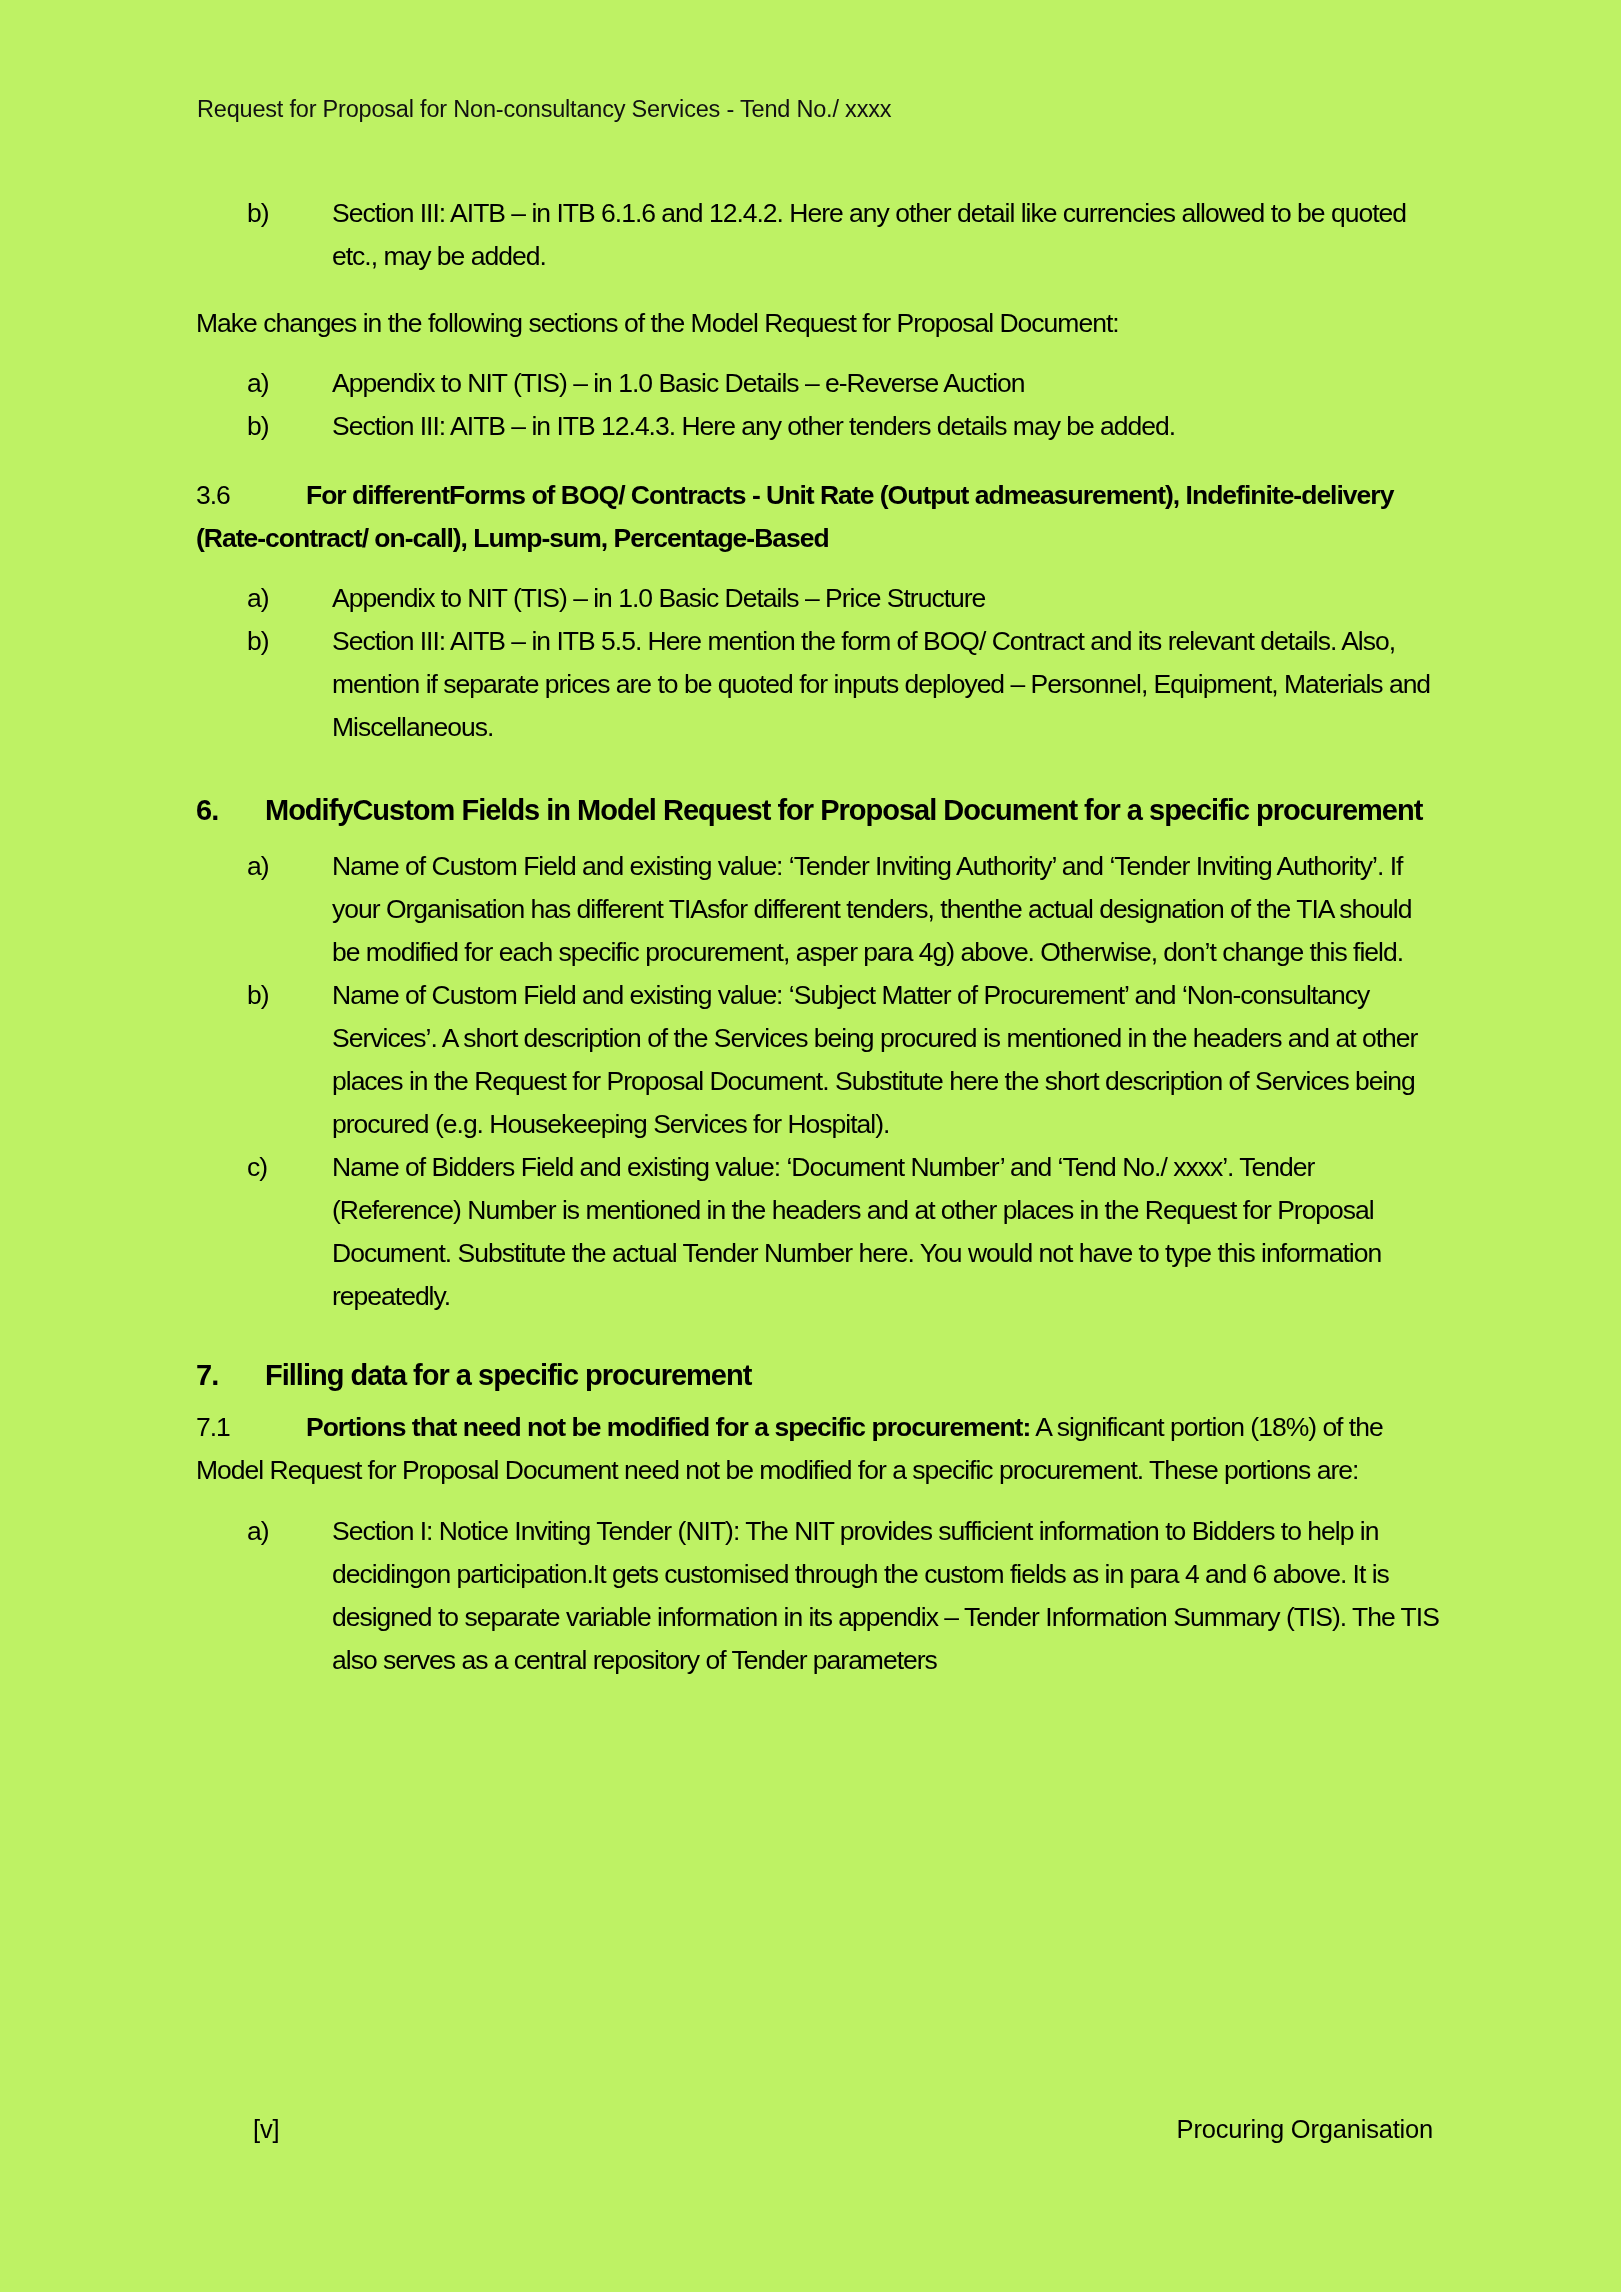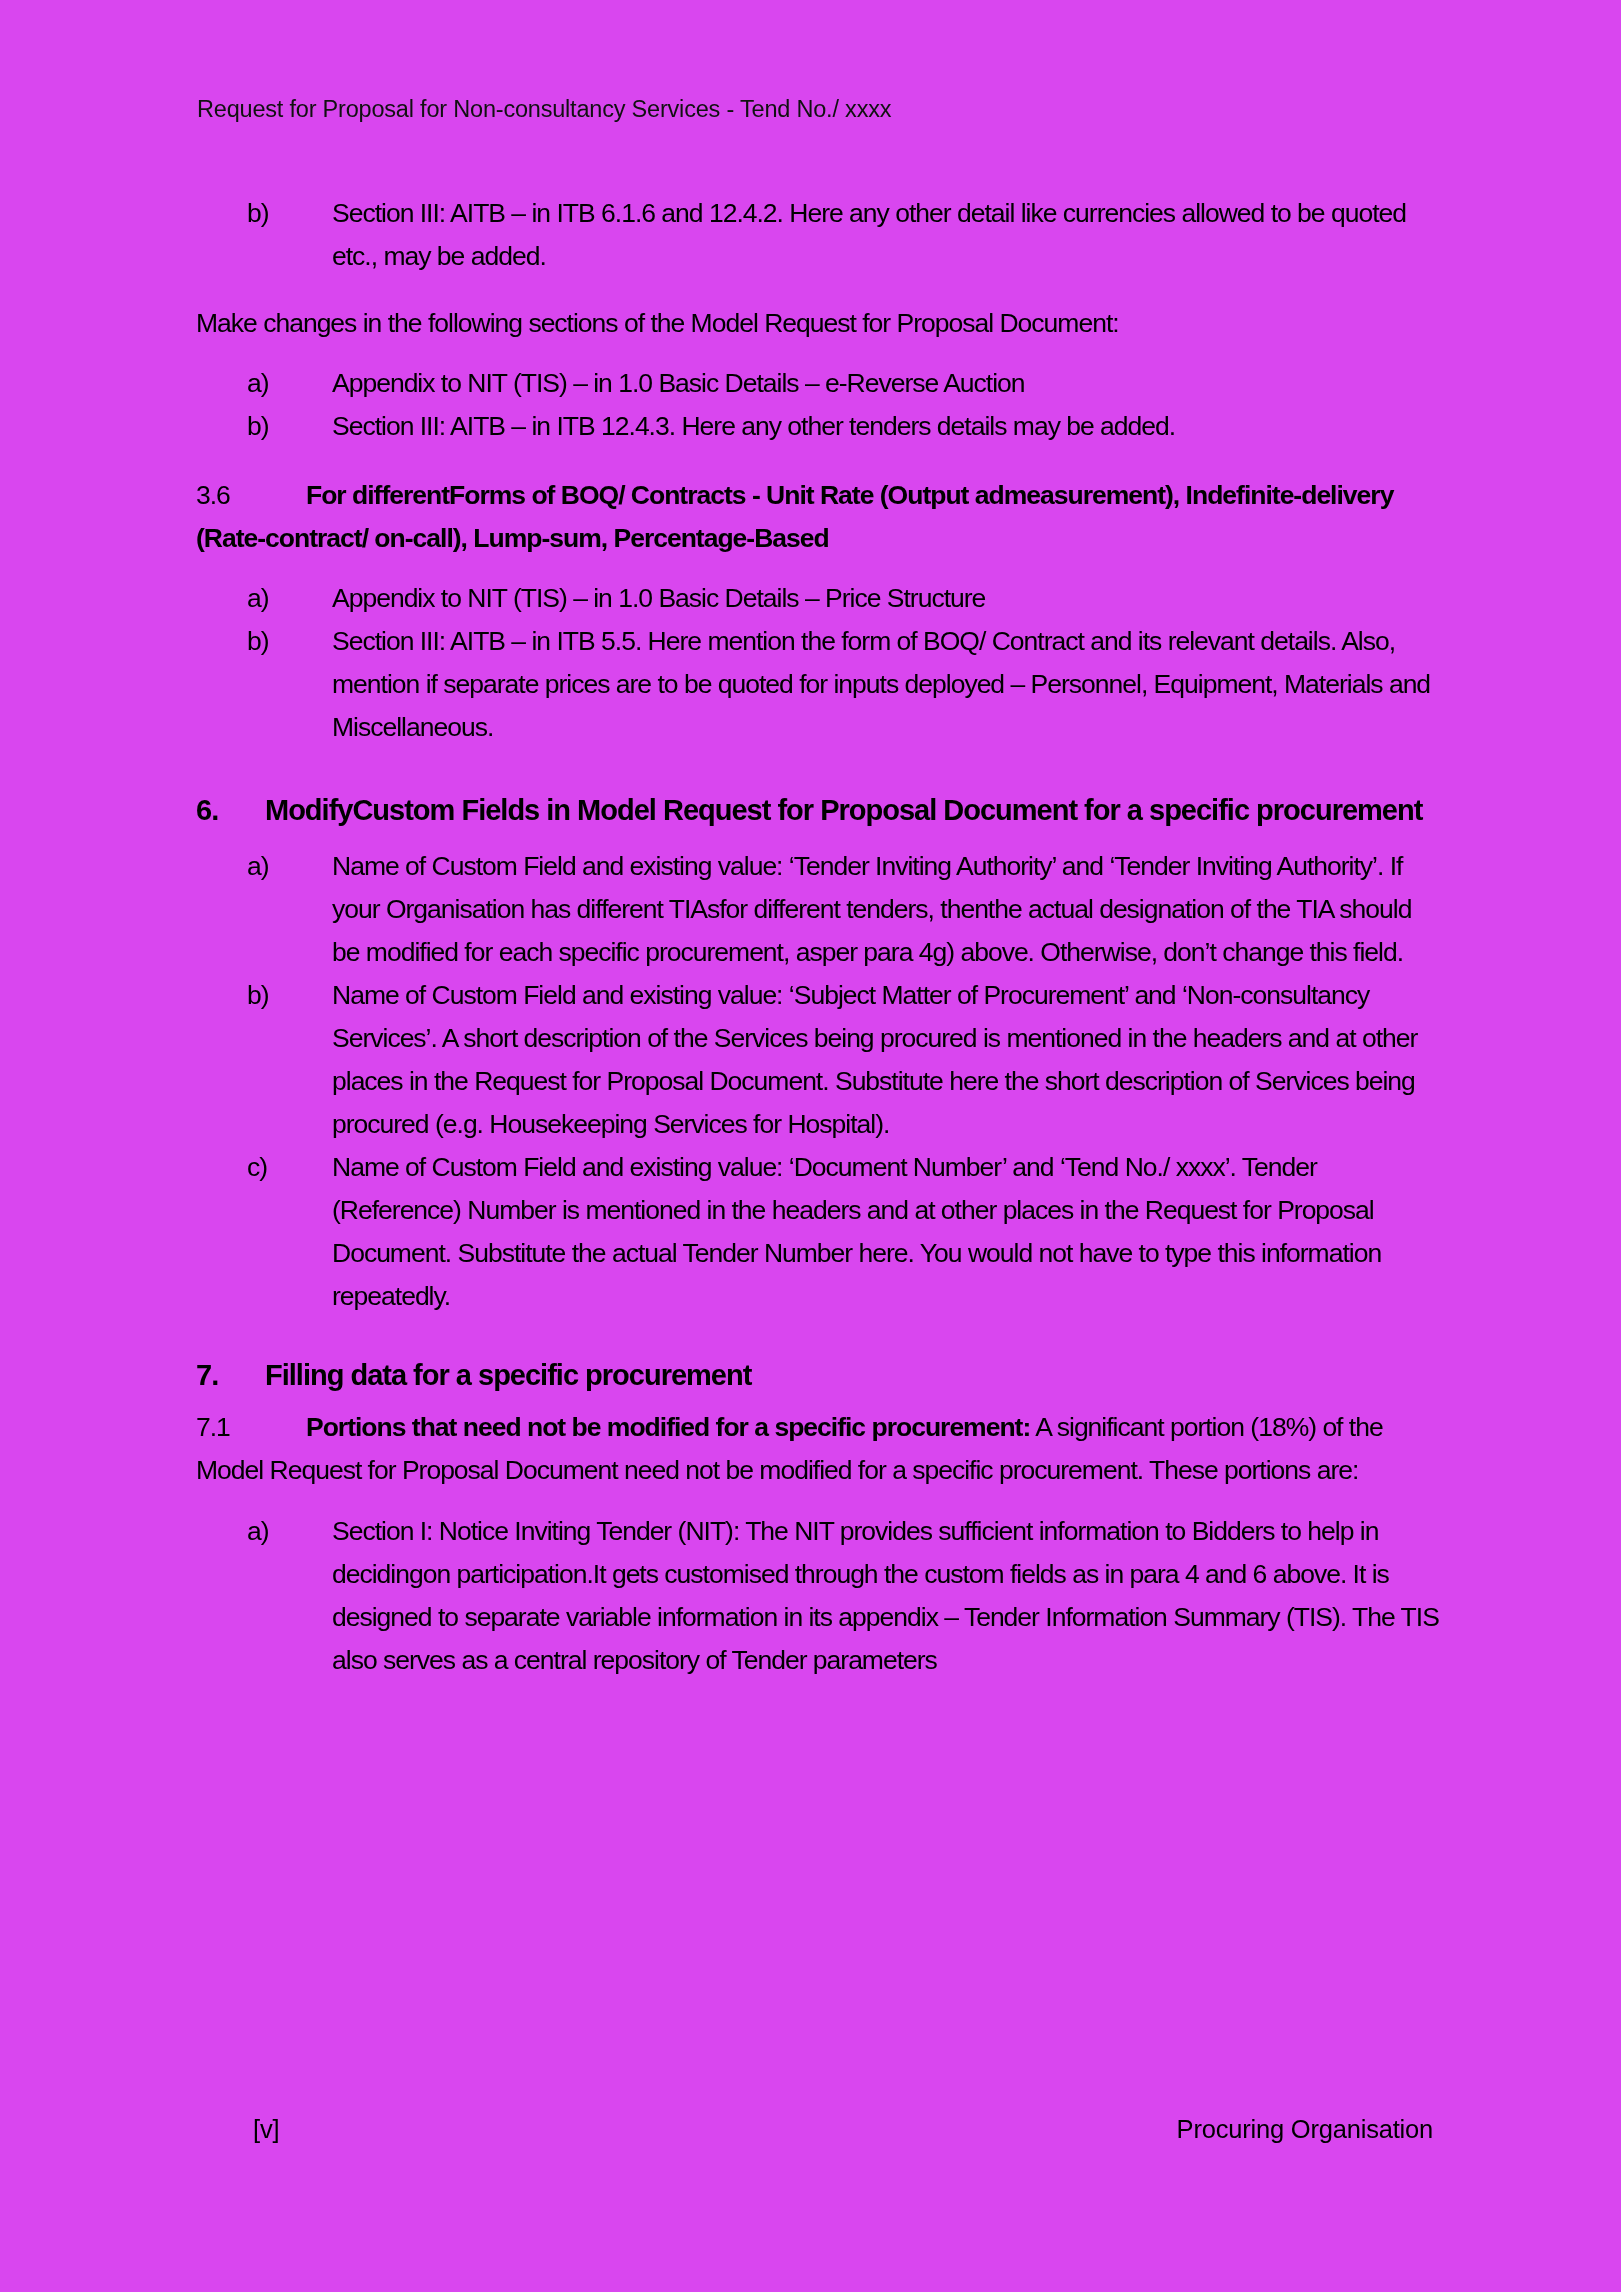--- a/index.html
+++ b/index.html
@@ -1,20 +1,20 @@
 <!DOCTYPE html>
 <html><head>
 <meta charset="utf-8">
 <style>
   html,body{margin:0;padding:0;background:#ffffff;}
   .page{
     position:relative;
     width:1621px;
     height:2293px;
-    background:#d946ef;
+    background:#bef264;
     color:#000000;
     font-family:"Liberation Sans", sans-serif;
     overflow:hidden;
   }
   .page-header{
     position:absolute;
     top:96px;
     left:197px;
     right:190px;
     font-size:23.5px;
@@ -124,21 +124,21 @@
       <div class="li">
         <span class="li-marker">a)</span>
         <span class="li-text">Name of Custom Field and existing value: ‘Tender Inviting Authority’ and ‘Tender Inviting Authority’. If your Organisation has different TIAsfor different tenders, thenthe actual designation of the TIA should be modified for each specific procurement, asper para 4g) above. Otherwise, don’t change this field.</span>
       </div>
       <div class="li">
         <span class="li-marker">b)</span>
         <span class="li-text">Name of Custom Field and existing value: ‘Subject Matter of Procurement’ and ‘Non-consultancy Services’. A short description of the Services being procured is mentioned in the headers and at other places in the Request for Proposal Document. Substitute here the short description of Services being procured (e.g. Housekeeping Services for Hospital).</span>
       </div>
       <div class="li">
         <span class="li-marker">c)</span>
-        <span class="li-text">Name of Custom Field and existing value: ‘Document Number’ and ‘Tend No./ xxxx’. Tender (Reference) Number is mentioned in the headers and at other places in the Request for Proposal Document. Substitute the actual Tender Number here. You would not have to type this information repeatedly.</span>
+        <span class="li-text">Name of Bidders Field and existing value: ‘Document Number’ and ‘Tend No./ xxxx’. Tender (Reference) Number is mentioned in the headers and at other places in the Request for Proposal Document. Substitute the actual Tender Number here. You would not have to type this information repeatedly.</span>
       </div>
     </div>
 
     <div class="sec-h" style="margin-top:29px;">
       <span class="hnum">7.</span>
       <span class="htext">Filling data for a specific procurement</span>
     </div>
 
     <p class="num-heading tight"><span class="pnum">7.1</span><b>Portions that need not be modified for a specific procurement:</b><span> A significant portion (18%) of the Model Request for Proposal Document need not be modified for a specific procurement. These portions are:</span></p>
 

